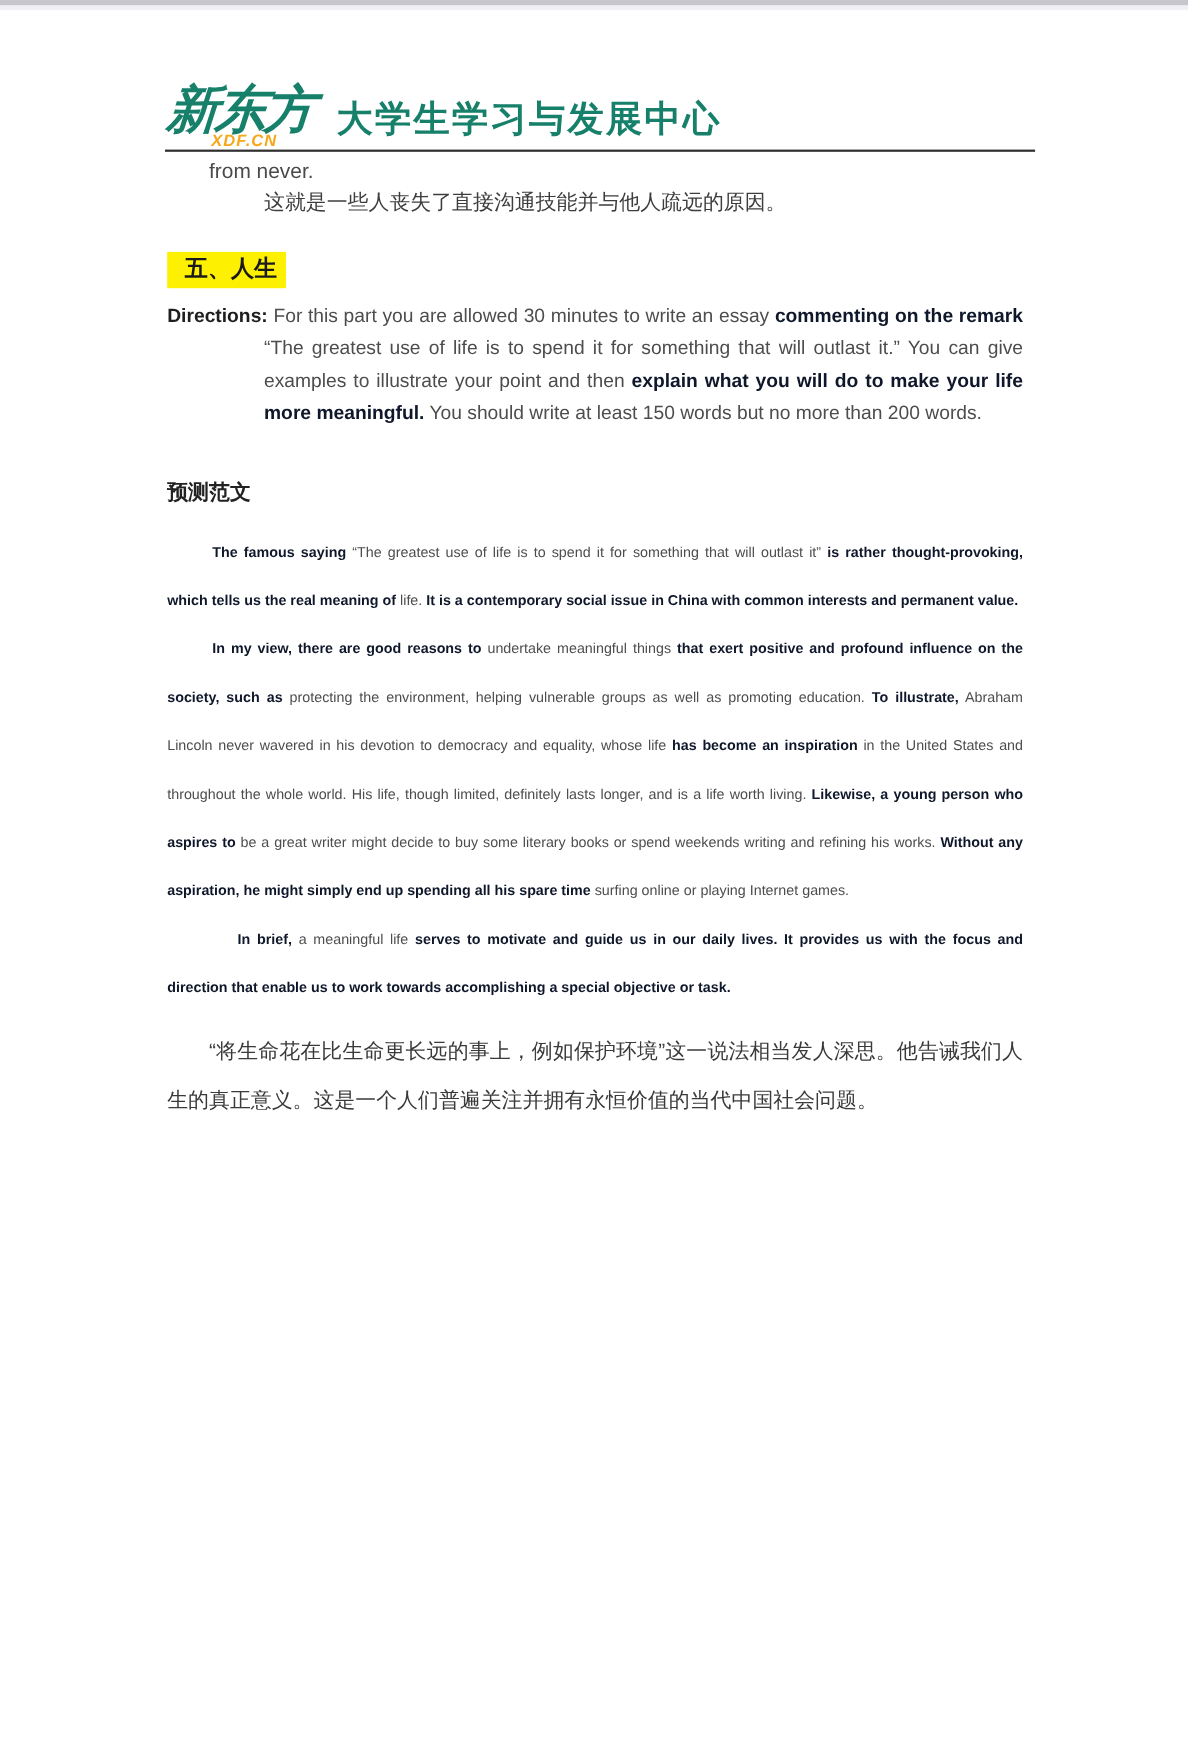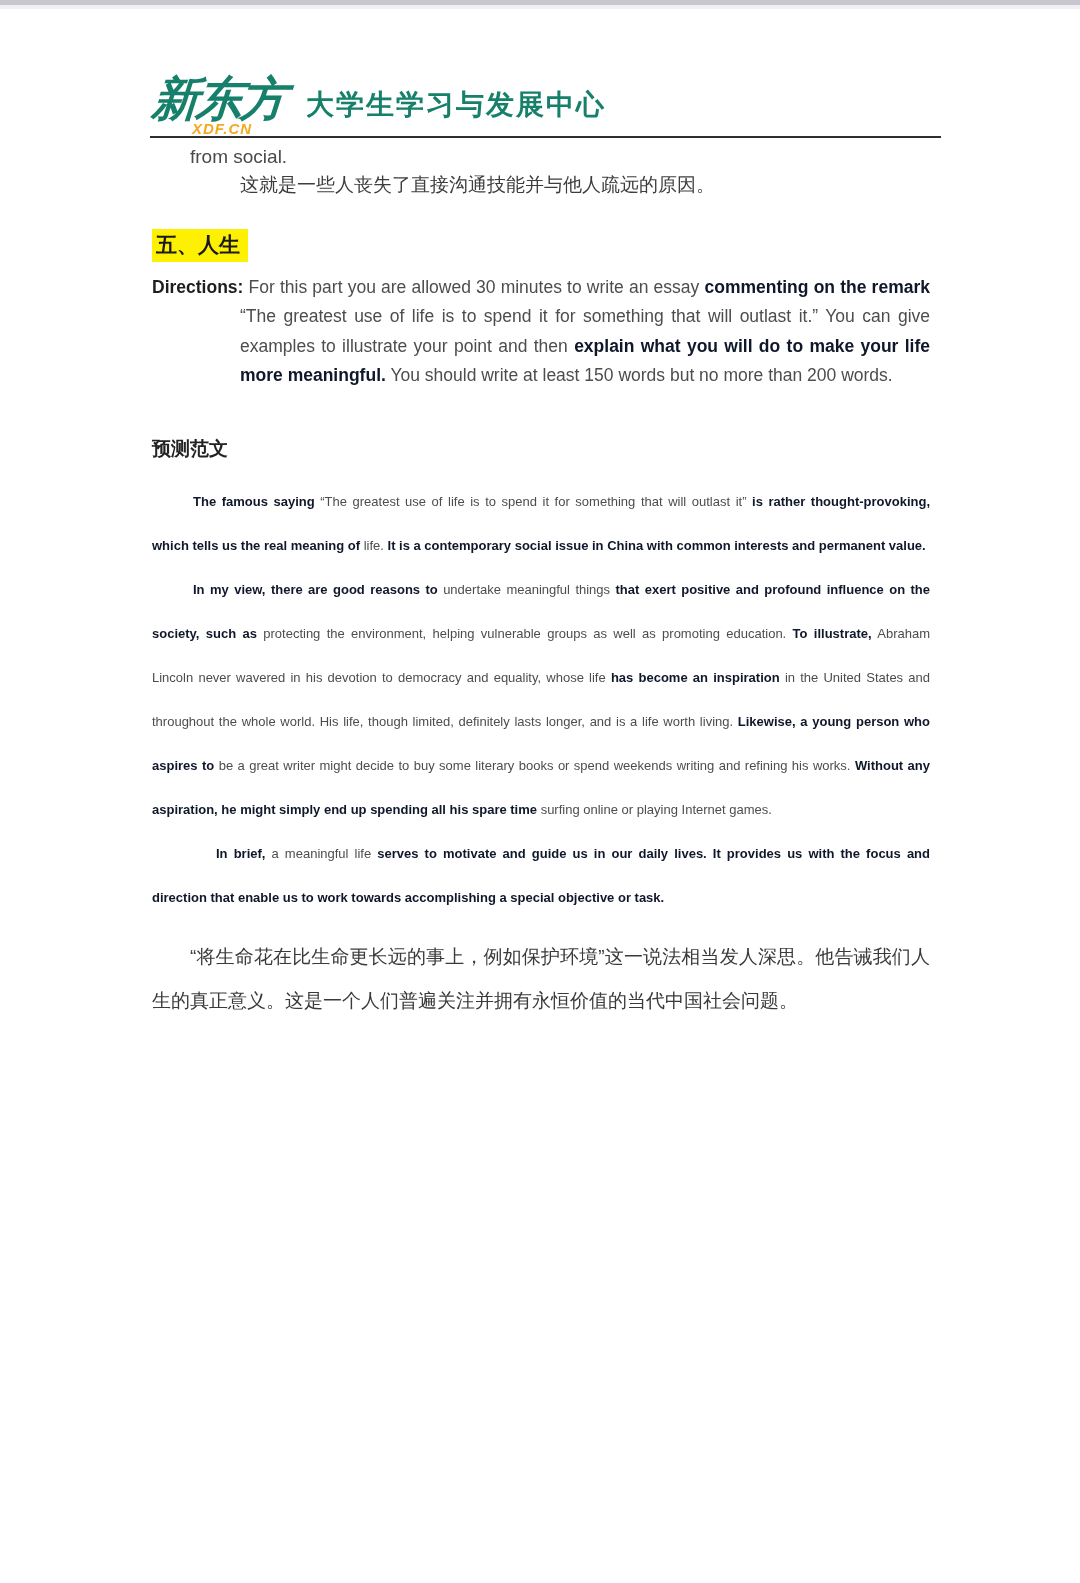--- a/index.html
+++ b/index.html
@@ -33,21 +33,21 @@
     font-style: italic;
   }
   .logo-sub {
     position: absolute; left: 40px; top: 46px;
     font-size: 15px; font-weight: 800; letter-spacing: 1px;
     color: var(--brand_orange, #f5a81c);
     font-style: italic;
   }
   .header-title {
     position: absolute; left: 306px; top: 86px;
-    font-size: 28px; font-weight: 900; letter-spacing: 2px;
+    font-size: 33px; font-weight: 900; letter-spacing: 2px;
     color: var(--brand_green, #17806a);
     text-align: right;
   }
   .header-rule {
     position: absolute; left: 150px; top: 136px; width: 791px; height: 2px;
     background: #2e2e2e;
   }
   
   .content {
     position: absolute; left: 152px; top: 143px; width: 778px;
@@ -60,21 +60,21 @@
   .intro-cn {
     font-size: 19px; line-height: 28px; color: #3d3d3d;
     margin-left: 88px;
   }
   .section-heading {
     display: inline-block;
     margin-top: 30px;
     background: var(--highlight_yellow, #fdf000);
     color: #1a1a1a;
     font-size: 21px; font-weight: 700;
-    padding: 3px 8px 4px 4px;
+    padding: 3px 8px 4px 16px;
     line-height: 26px;
   }
   .directions {
     margin-top: 11px;
     margin-left: 88px;
     text-indent: -88px;
     font-size: 17.5px;
     line-height: 29.4px;
     text-align: justify;
     color: #4d4d4d;
@@ -115,21 +115,21 @@
 
   <div class="logo">
     <span class="logo-cn">新东方</span>
     <span class="logo-sub">XDF.CN</span>
   </div>
   <div class="header-title">大学生学习与发展中心</div>
   <div class="header-rule"></div>
 
   <div class="content">
 
-    <p class="intro-en">from social.</p>
+    <p class="intro-en">from never.</p>
     <p class="intro-cn">这就是一些人丧失了直接沟通技能并与他人疏远的原因。</p>
 
     <div>
       <span class="section-heading">五、人生</span>
     </div>
 
     <p class="directions"><span class="dir-label">Directions:</span><span><span class="run"> For this part you are allowed 30 minutes to write an essay </span><span class="run bold">commenting on the remark</span><span class="run"> “The greatest use of life is to spend it for something that will outlast it.” You can give examples to illustrate your point and then </span><span class="run bold">explain what you will do to make your life more meaningful.</span><span class="run"> You should write at least 150 words but no more than 200 words.</span></span></p>
 
     <p class="sub-heading">预测范文</p>
 

